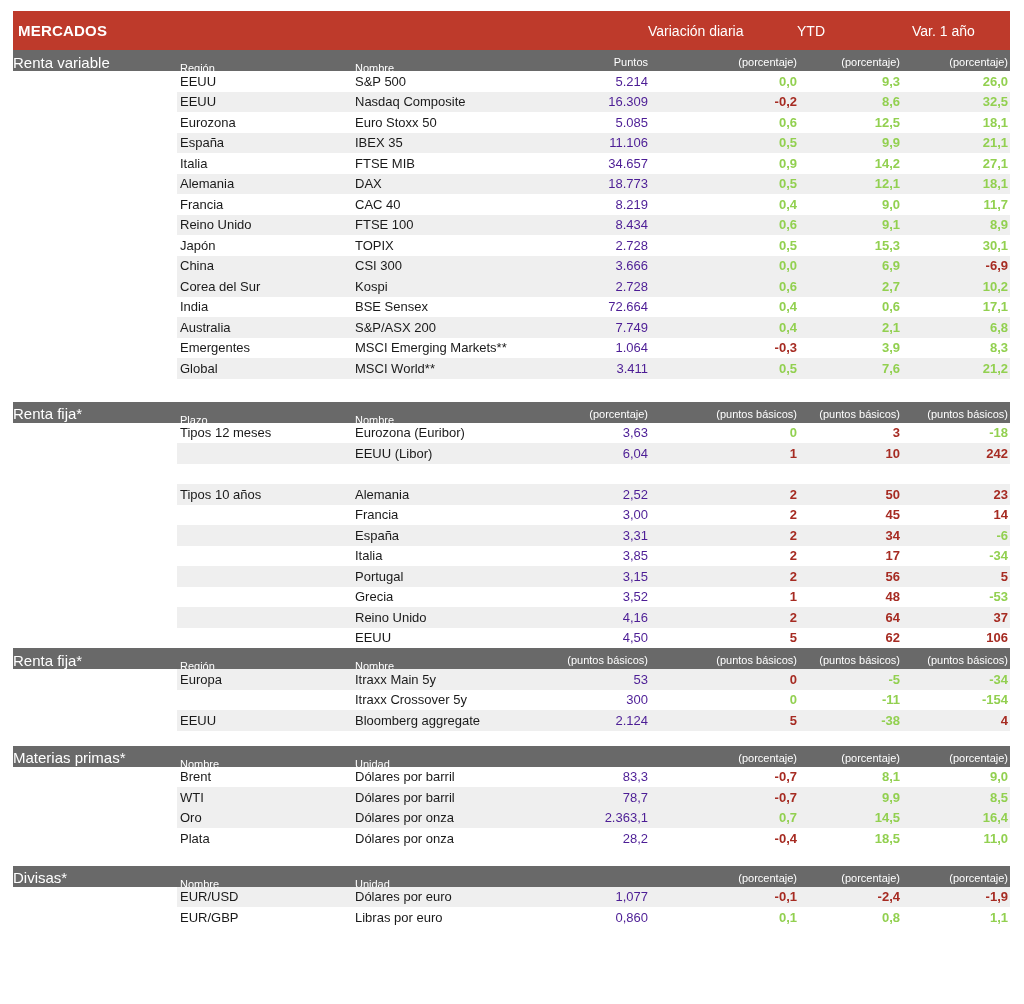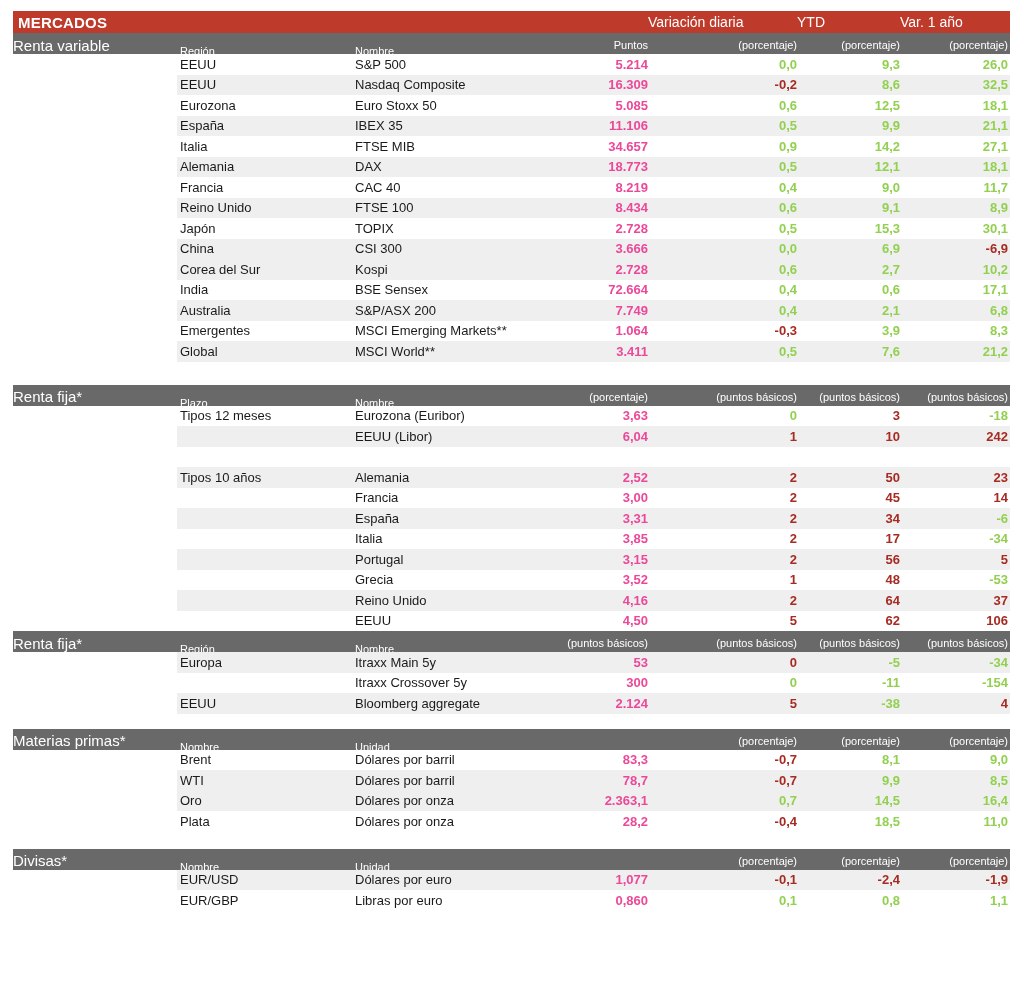--- a/index.html
+++ b/index.html
@@ -11,27 +11,27 @@
     overflow:hidden;
   }
   .page { position:relative; width:1024px; height:1004px; padding:11px 0 0 13px; }
   .table { width:997px; }
 
   
   .topbar {
     display:grid;
     grid-template-columns:635px 149px 103px 110px;
     align-items:center;
-    height:22px;
+    height:39px;
     background:var(--accent,#BE3A2B);
     color:#ffffff;
   }
   .topbar-title { font-size:15px; font-weight:bold; padding-left:5px; letter-spacing:.2px; }
   .topbar-col { font-size:14px; font-weight:normal; text-align:left; }
-  .topbar-col.last { padding-right:19px; }
+  .topbar-col.last { padding-right:19px;margin-left:12px; }
 
   
   .sec-head {
     display:grid;
     grid-template-columns:164px 175px 160px 136px 149px 103px 110px;
     align-items:center;
     height:21px;
     background:var(--band,#696969);
     color:#ffffff;
   }
@@ -51,21 +51,21 @@
     font-size:13px;
   }
   .row.striped::before {
     content:"";
     position:absolute; top:0; bottom:0; left:164px; right:0;
     background:var(--stripe,#EFEFEF);
   }
   .row > div { position:relative; z-index:1; white-space:nowrap; }
   .cell-left { text-align:left; padding-left:3px; }
   .cell-right { text-align:right; }
-  .c3 { color:#ec4899;font-weight:bold; }
+  .c3 { color:#4c1d95; }
   .val { font-weight:bold; }
   .val.pos { color:var(--pos,#92D050); }
   .val.neg { color:var(--neg,#A62B22); }
   .v3 { padding-right:2px; }
 
   
   .notes { margin-top:7px; }
   .note { font-size:11.5px; line-height:19px; color:#111; }
 </style>
 </head>

